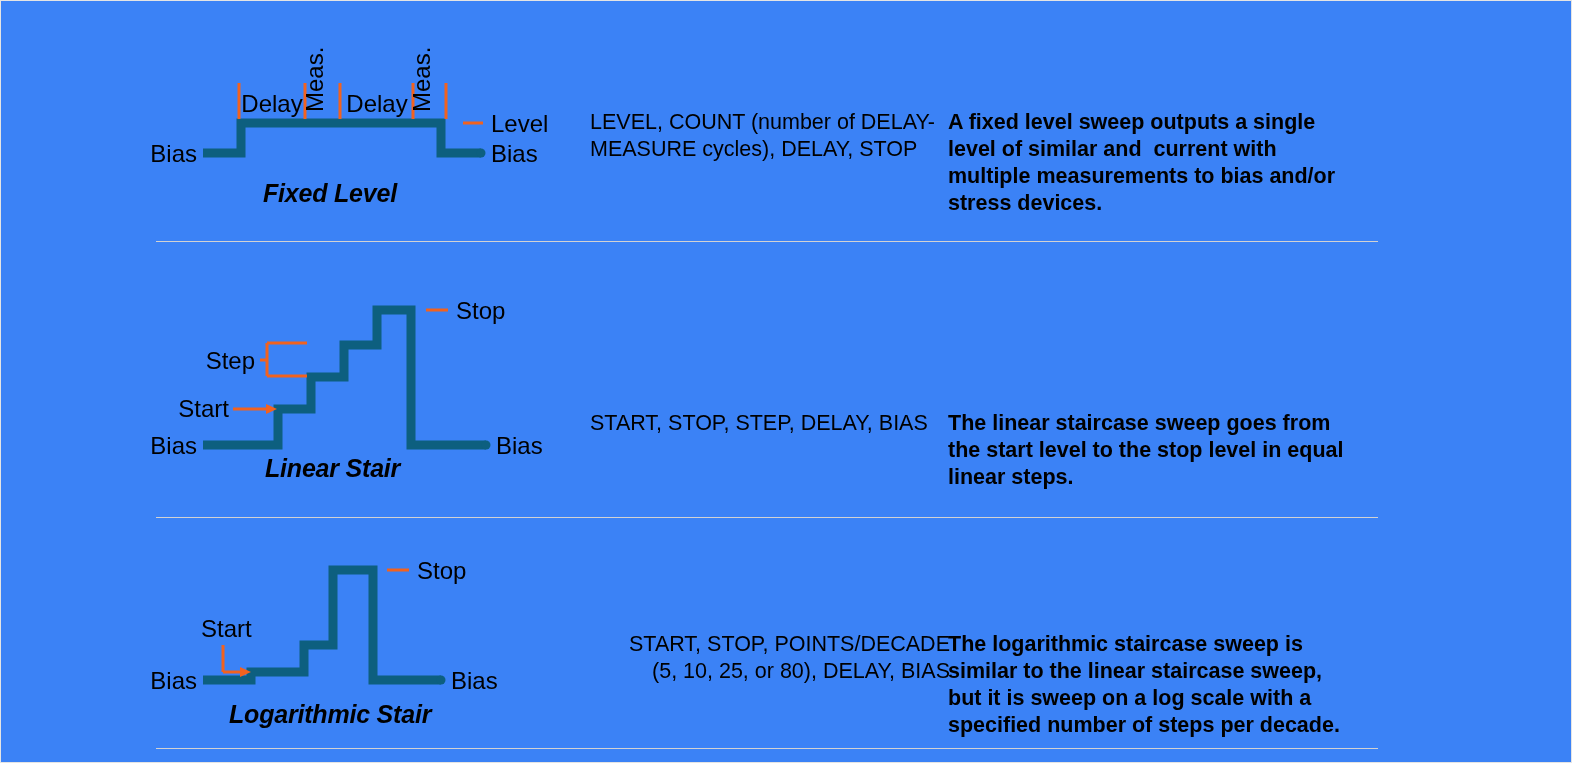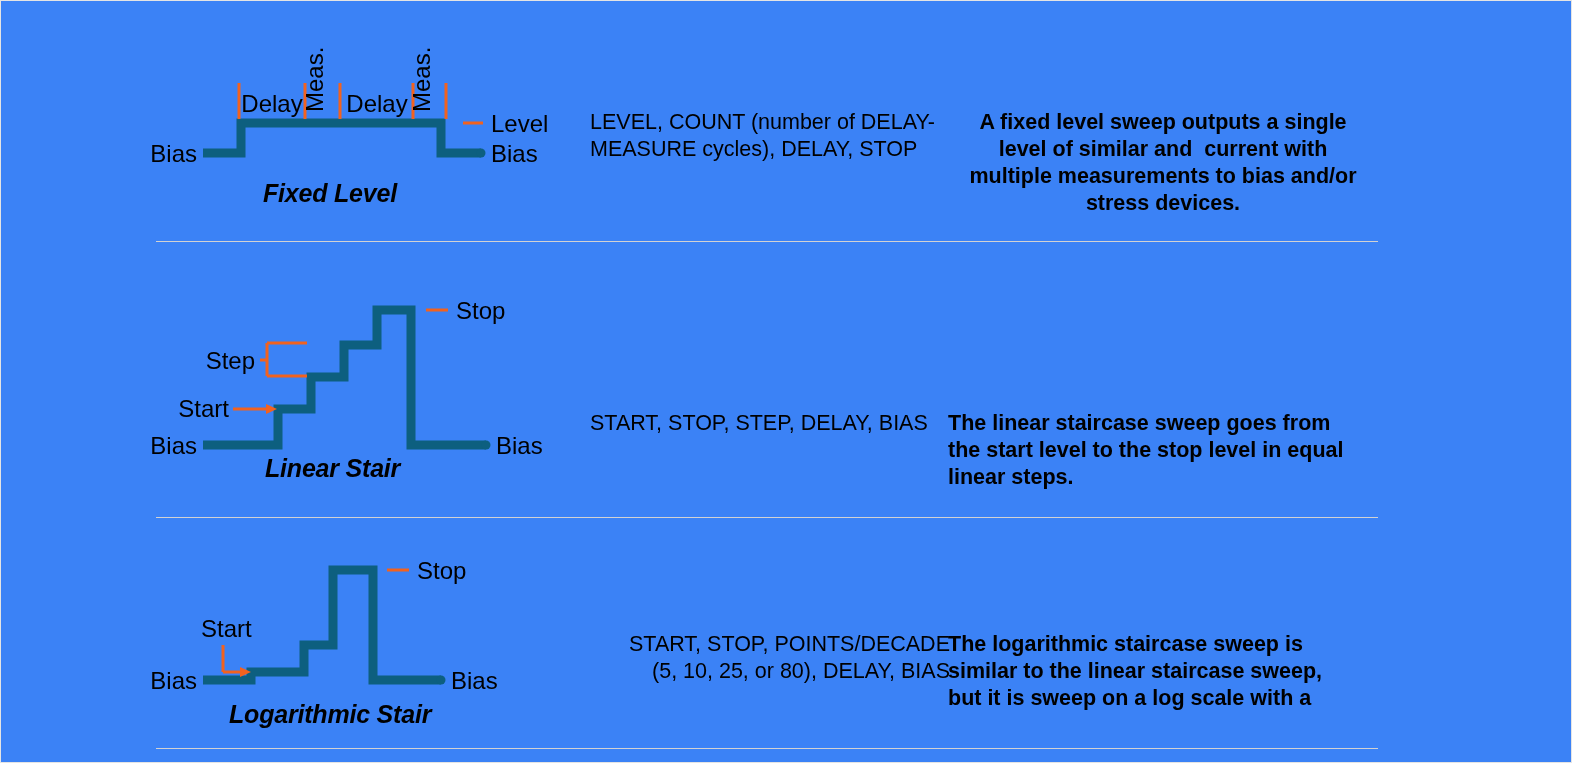--- a/index.html
+++ b/index.html
@@ -99,21 +99,21 @@
       </svg>
     </div>
 
     <div class="caption" style="left:262px;top:178px;">Fixed Level</div>
 
     <div class="params" style="top:108px;">
       <div class="nowrapline">LEVEL, COUNT (number of DELAY-</div>
       <div class="nowrapline">MEASURE cycles), DELAY, STOP</div>
     </div>
 
-    <div class="descr" style="top:108px;text-align:center;">
+    <div class="descr" style="top:108px;">
       <div class="nowrapline">A fixed level sweep outputs a single</div>
       <div class="nowrapline">level of similar and  current with</div>
       <div class="nowrapline">multiple measurements to bias and/or</div>
       <div class="nowrapline">stress devices.</div>
     </div>
 
     <div class="divider" style="top:240px;"></div>
   </div>
 
   <div class="row" style="top:241px;height:275px;">
@@ -182,18 +182,19 @@
 
     <div class="params" style="top:113px;text-align:right;">
       <div class="nowrapline">START, STOP, POINTS/DECADE</div>
       <div class="nowrapline">(5, 10, 25, or 80), DELAY, BIAS</div>
     </div>
 
     <div class="descr" style="top:113px;">
       <div class="nowrapline">The logarithmic staircase sweep is</div>
       <div class="nowrapline">similar to the linear staircase sweep,</div>
       <div class="nowrapline">but it is sweep on a log scale with a</div>
+      <div class="nowrapline">specified number of steps per decade.</div>
     </div>
 
     <div class="divider" style="top:230px;"></div>
   </div>
 
 </div>
 
 </body></html>

